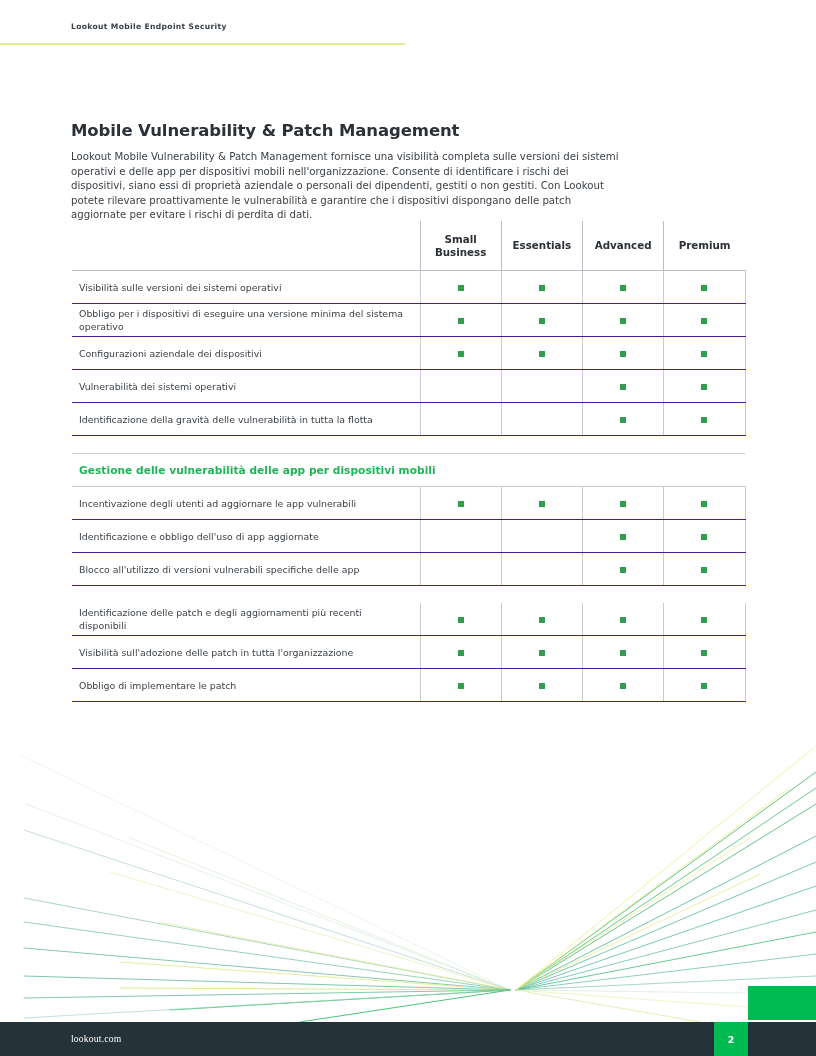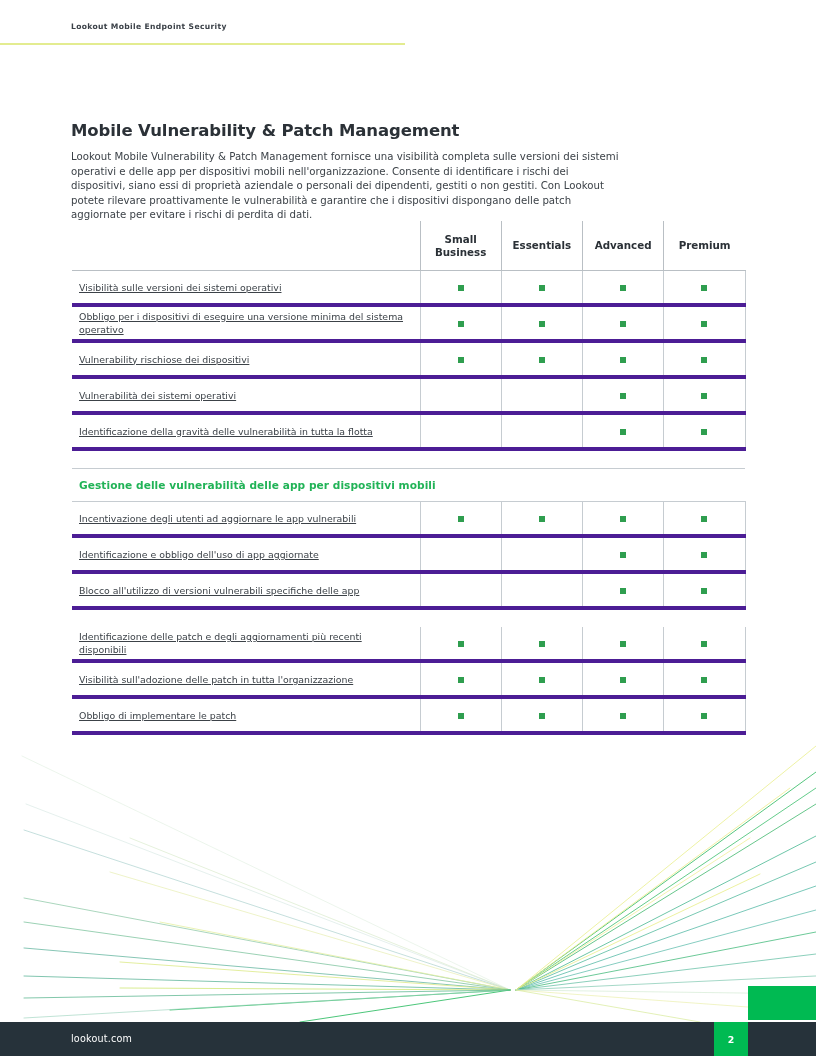--- a/index.html
+++ b/index.html
@@ -112,22 +112,21 @@
   .sec-row.first td { border-top: none; }
 
   
   .gap-row td {
     height: 17px;
     border: none;
   }
 
   
   .feat-row td {
-    border-bottom: 4px solid #4c1d95;
-    text-decoration: underline;
+    border-bottom: 1px solid #4c1d95;
   }
   .feat-row td.feature {
     padding: 0 10px 0 7px;
     font-size: 9.4px;
     line-height: 13px;
     color: #3c4248;
     height: 32px;
   }
   .feat-row td.mark {
     border-left: 1px solid #c6ccd1;
@@ -164,20 +163,21 @@
   }
 
   
   .footer-bar {
     position: absolute;
     left: 0;
     top: 1022px;
     width: 816px;
     height: 34px;
     background: #26323a;
+    font-family: Liberation Serif, serif;
   }
   .footer-bar .site {
     position: absolute;
     left: 71px;
     top: 11px;
     font-size: 9.6px;
     color: #ffffff;
     letter-spacing: 0.2px;
   }
   .page-num {
@@ -232,21 +232,21 @@
         <td class="mark last"><span class="dot"></span></td>
       </tr>
       <tr class="feat-row">
         <td class="feature">Obbligo per i dispositivi di eseguire una versione minima del sistema operativo</td>
         <td class="mark"><span class="dot"></span></td>
         <td class="mark"><span class="dot"></span></td>
         <td class="mark"><span class="dot"></span></td>
         <td class="mark last"><span class="dot"></span></td>
       </tr>
       <tr class="feat-row">
-        <td class="feature">Vulnerability rischiose dei dispositivi</td>
+        <td class="feature">Configurazioni aziendale dei dispositivi</td>
         <td class="mark"><span class="dot"></span></td>
         <td class="mark"><span class="dot"></span></td>
         <td class="mark"><span class="dot"></span></td>
         <td class="mark last"><span class="dot"></span></td>
       </tr>
       <tr class="feat-row">
         <td class="feature">Vulnerabilità dei sistemi operativi</td>
         <td class="mark"><span class="dot off"></span></td>
         <td class="mark"><span class="dot off"></span></td>
         <td class="mark"><span class="dot"></span></td>

